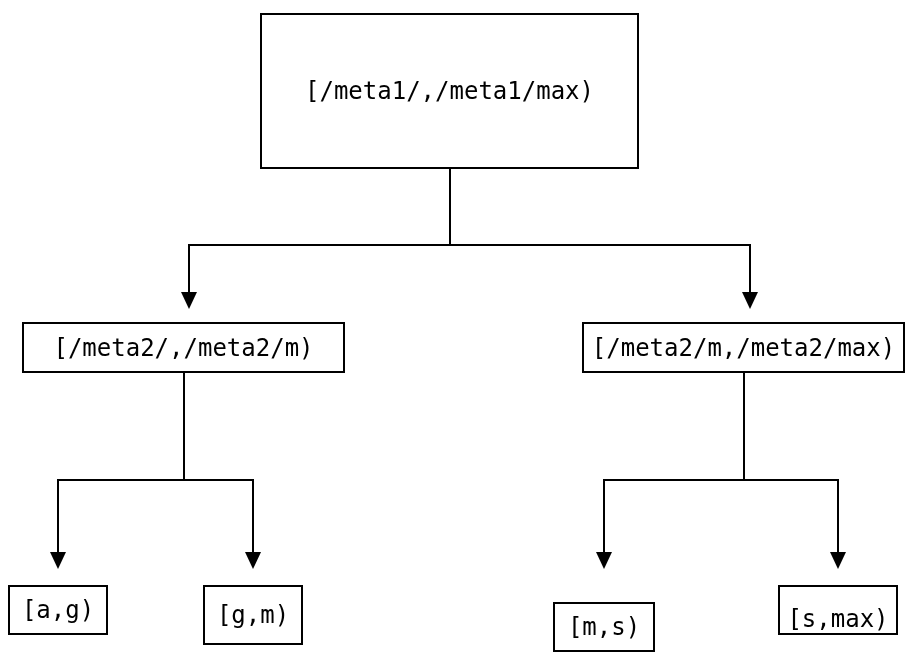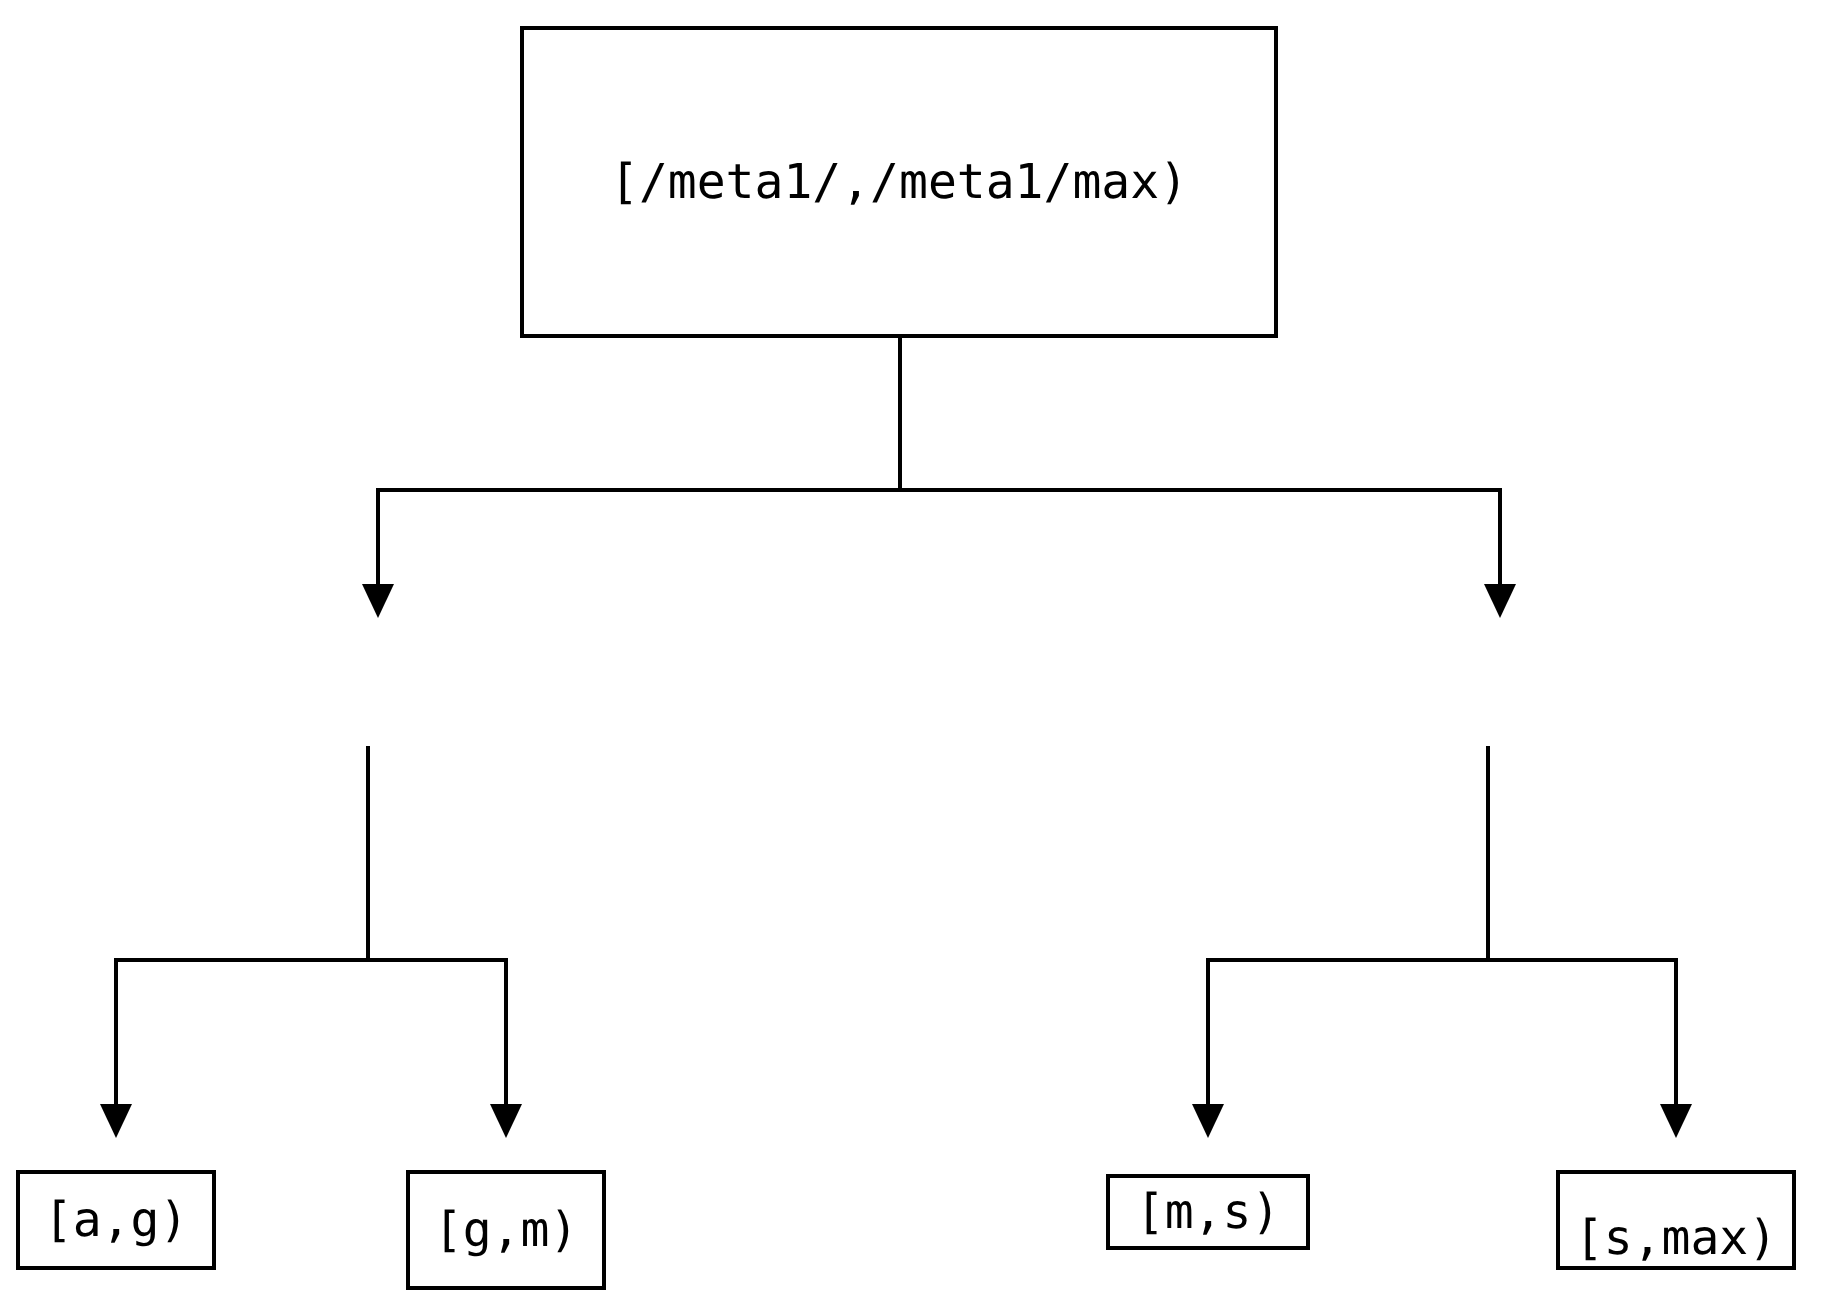--- a/index.html
+++ b/index.html
@@ -33,21 +33,21 @@
     justify-content: center;
     font-size: 24px;
     color: #000000;
     white-space: nowrap;
   }
   .node-root   { left: 260px; top: 13px;  width: 379px; height: 156px; }
   .node-left2  { left: 22px;  top: 322px; width: 323px; height: 51px; }
   .node-right2 { left: 582px; top: 322px; width: 323px; height: 51px; }
   .node-ag     { left: 8px;   top: 585px; width: 100px; height: 50px; }
   .node-gm     { left: 203px; top: 585px; width: 100px; height: 60px; }
-  .node-ms     { left: 553px; top: 587px; width: 102px; height: 38px; }
+  .node-ms     { left: 553px; top: 602px; width: 102px; height: 50px; }
   .node-smax   { left: 778px; top: 585px; width: 120px; height: 50px; align-items: flex-end; }
   .edge {
     stroke: #000000;
     stroke-width: 2;
     fill: none;
   }
   .arrowhead {
     fill: #000000;
     stroke: none;
   }
@@ -78,21 +78,27 @@
     <line class="edge" x1="604" y1="479" x2="604" y2="552"></line>
     <polygon class="arrowhead" points="596,552 612,552 604,569"></polygon>
     <line class="edge" x1="838" y1="479" x2="838" y2="552"></line>
     <polygon class="arrowhead" points="830,552 846,552 838,569"></polygon>
   </svg>
 
   <div class="node node-root">
     <span>[/meta1/,/meta1/max)</span>
   </div>
 
+  <div class="node node-left2">
+    <span>[/meta2/,/meta2/m)</span>
+  </div>
 
+  <div class="node node-right2">
+    <span>[/meta2/m,/meta2/max)</span>
+  </div>
 
   <div class="node node-ag">
     <span>[a,g)</span>
   </div>
 
   <div class="node node-gm">
     <span>[g,m)</span>
   </div>
 
   <div class="node node-ms">

